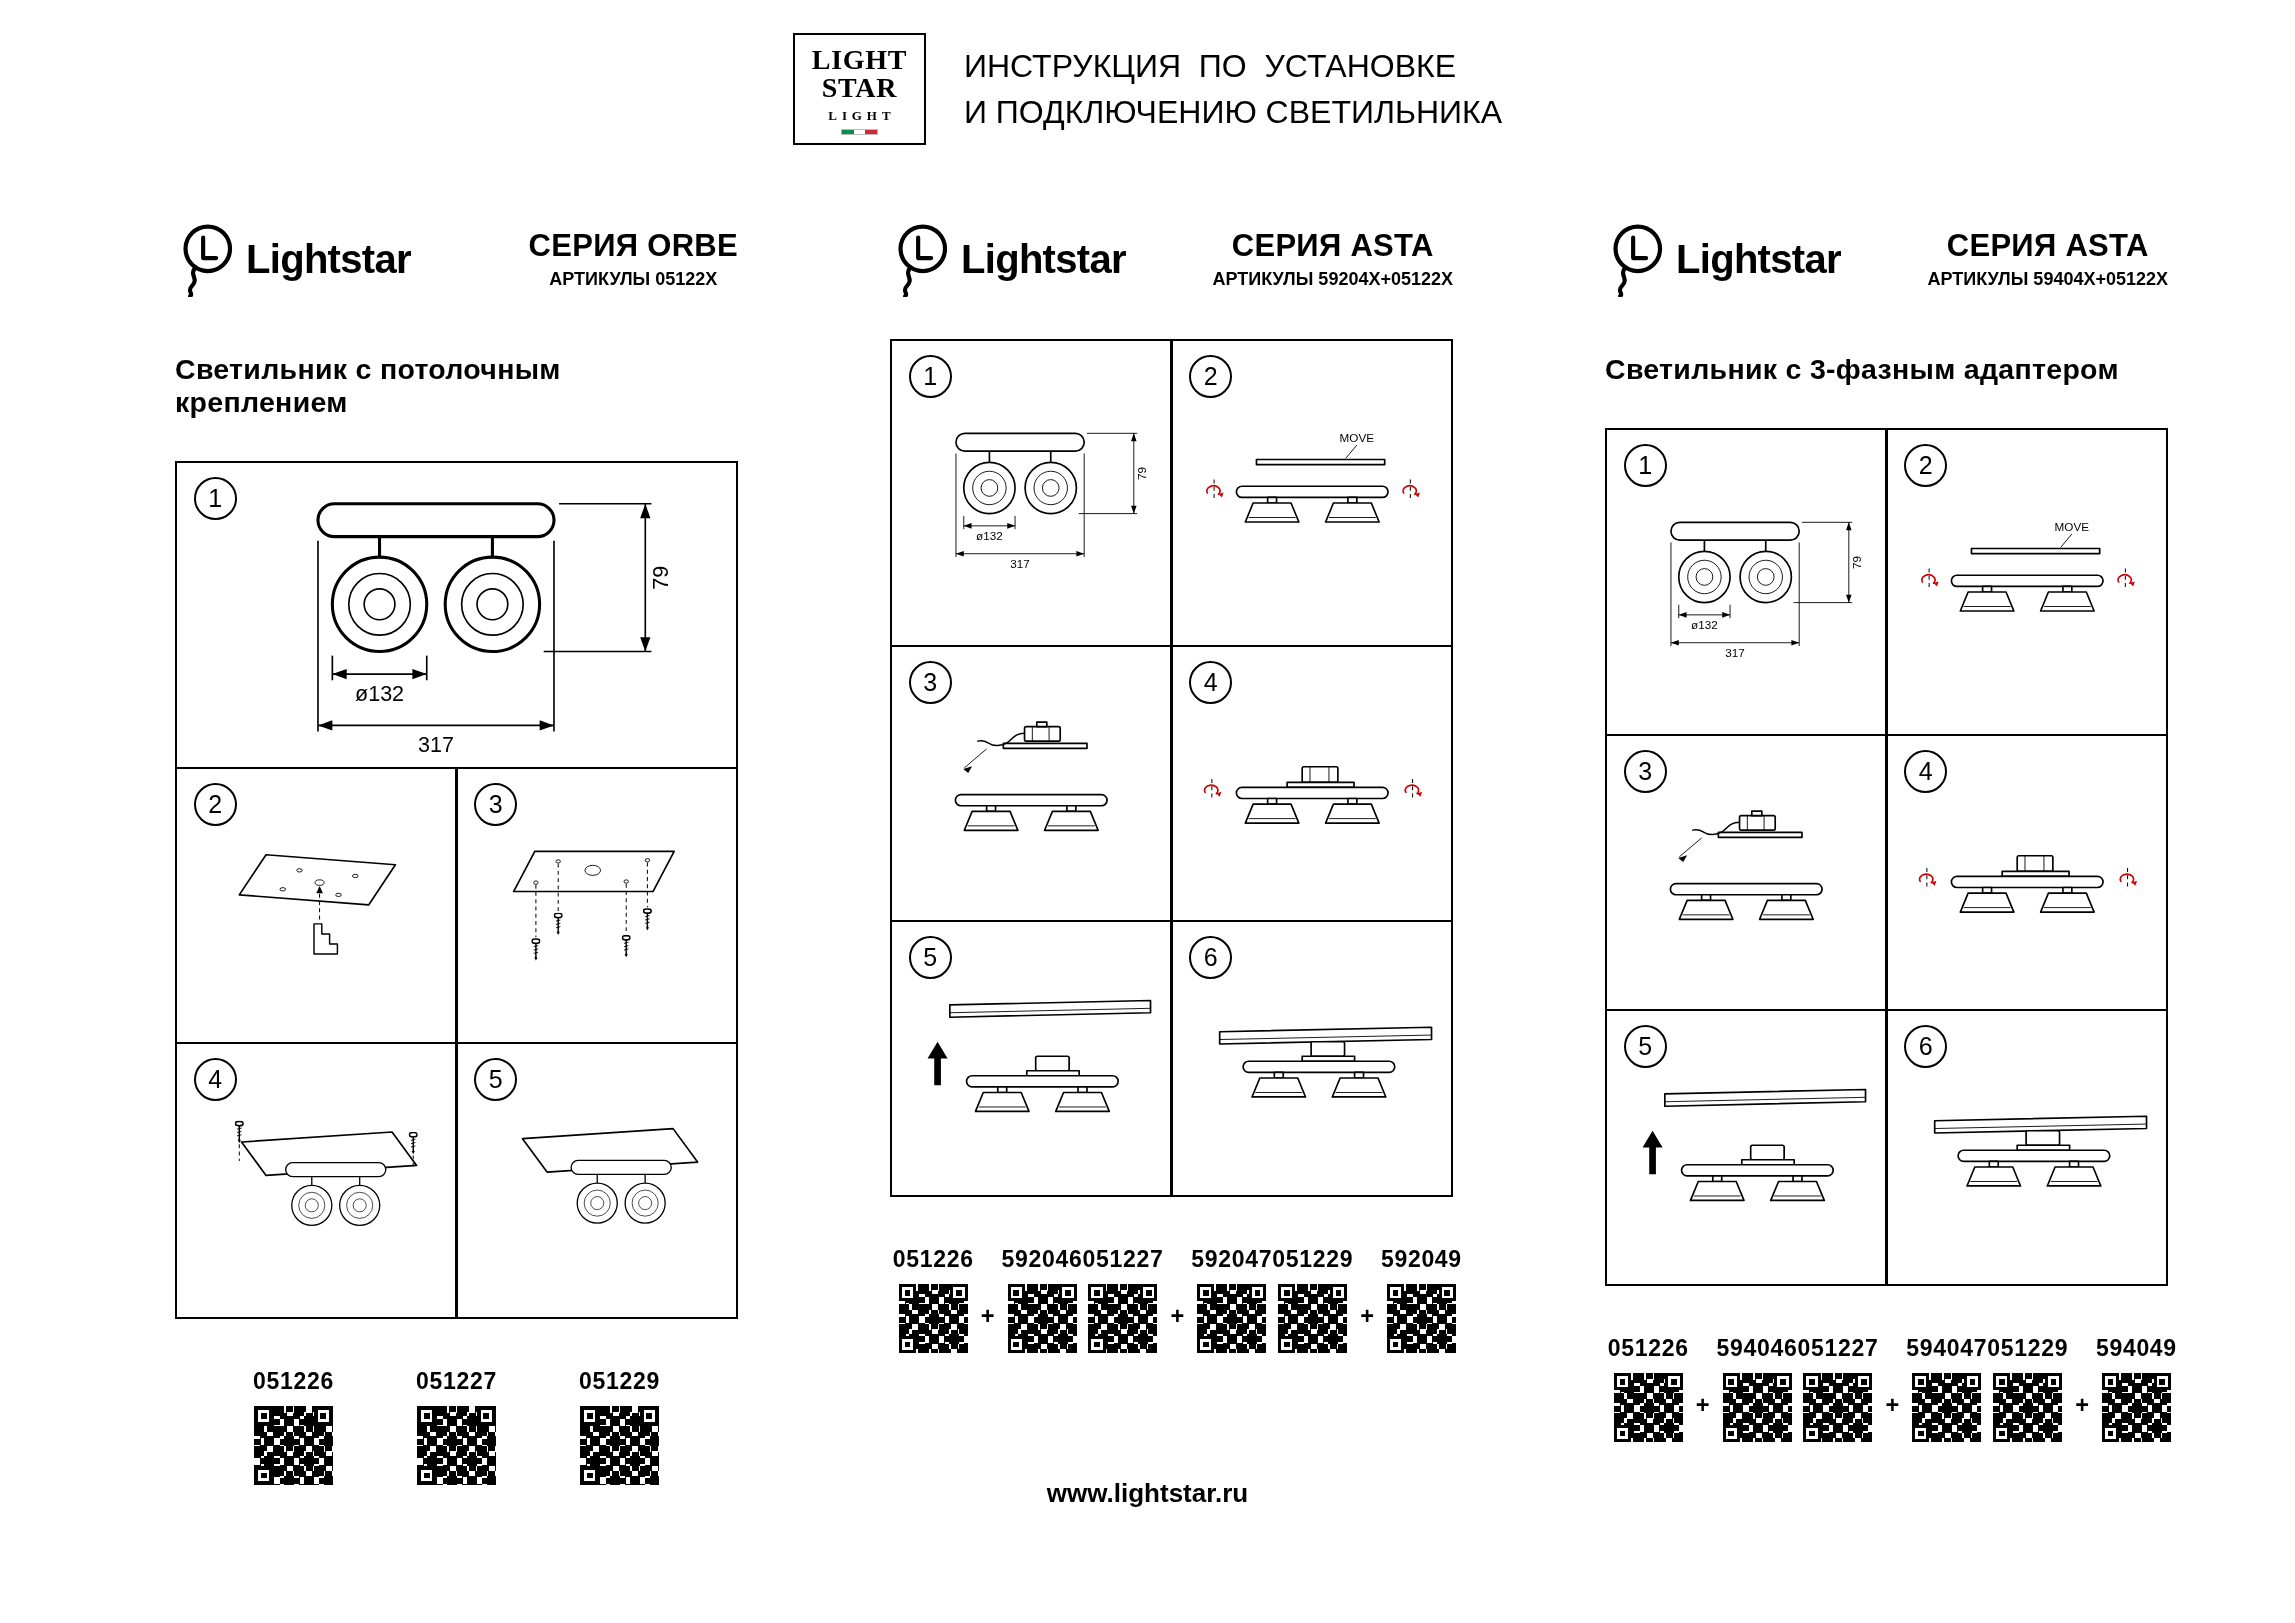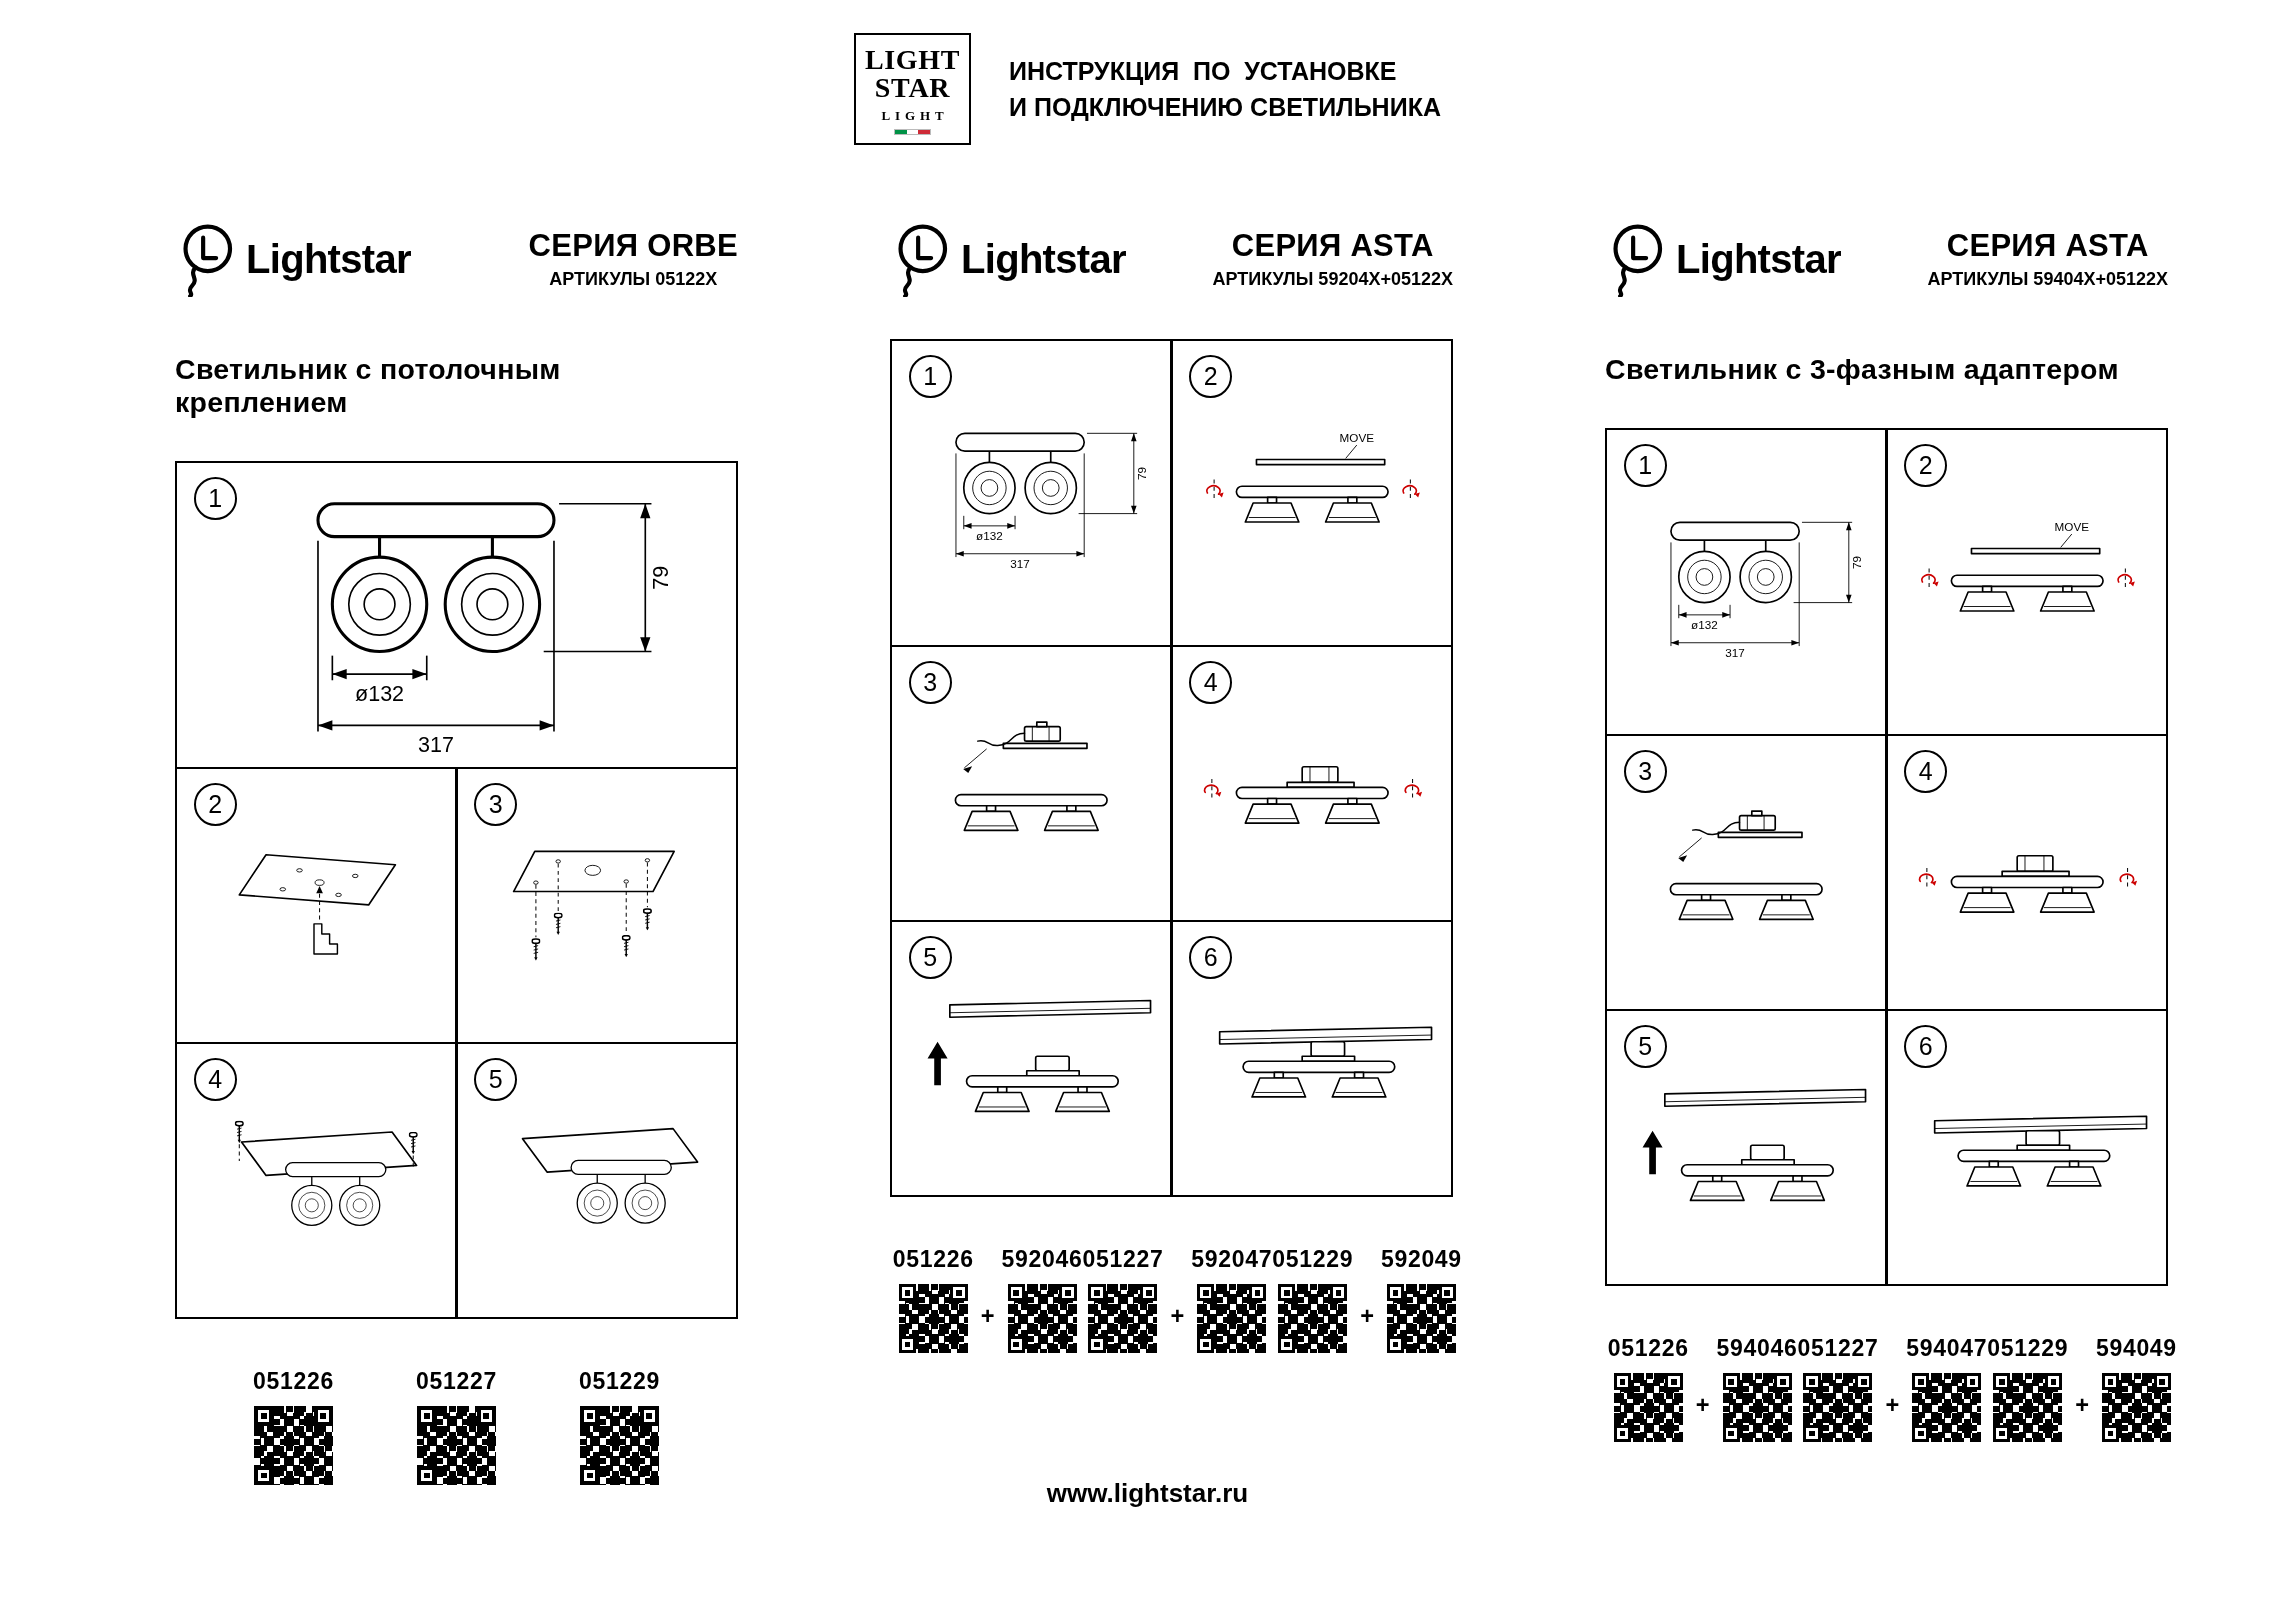--- a/index.html
+++ b/index.html
@@ -5,30 +5,30 @@
   * { margin:0; padding:0; box-sizing:border-box; }
   html,body { background:#fff; }
   body {
     width:2295px; height:1623px; position:relative; overflow:hidden;
     font-family:"Liberation Sans", sans-serif; color:#000;
   }
 
   
   .header { display:flex; justify-content:center; align-items:center; gap:38px; padding-top:33px; }
   .logo-box {
-    width:117px; min-height:112px; border:2.8px solid #000; padding:9.7px 7px 7px;
+    width:133px; min-height:112px; border:2.8px solid #000; padding:9.7px 7px 7px;
     display:flex; flex-direction:column; align-items:center; justify-content:center;
     font-family:"Liberation Serif", serif; font-weight:bold;
   }
   .lb1 { font-size:28px; line-height:1.02; letter-spacing:0.7px; }
   .lb3 { font-size:13px; letter-spacing:4.9px; margin-top:4.9px; text-indent:4.9px; }
   .flag { width:37px; height:6.2px; margin-top:4.9px;
     background:linear-gradient(90deg,#009246 0 33%,#ffffff 33% 66%,#ce2b37 66%); border:0.7px solid #bbb; }
   .title-block { line-height:1.45; }
-  .title-line { font-size:25px; font-weight:bold; white-space:pre-wrap; }
+  .title-line { font-size:32px; font-weight:normal; white-space:pre-wrap; }
 
   
   .columns { display:flex; justify-content:center; gap:104px; margin-top:76px; }
   .col { width:611px;padding-left:48px; }
   .col-head { display:flex; align-items:center; justify-content:space-between; }
   .brand { display:flex; align-items:center; gap:11px; }
   .bulb { width:60px; height:76px; }
   .wordmark { font-size:40px; font-weight:bold; letter-spacing:-0.7px; }
   .series-block { text-align:center; }
   .series { font-size:31px; font-weight:800; letter-spacing:0.3px; }

